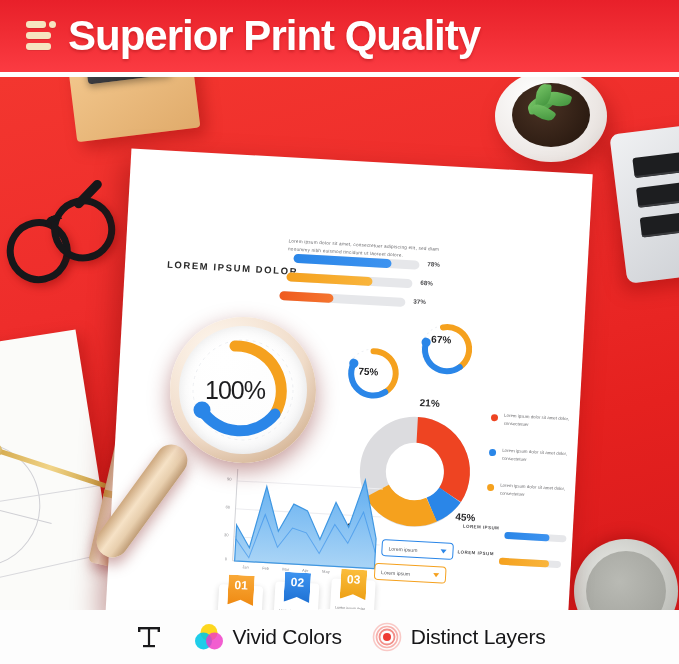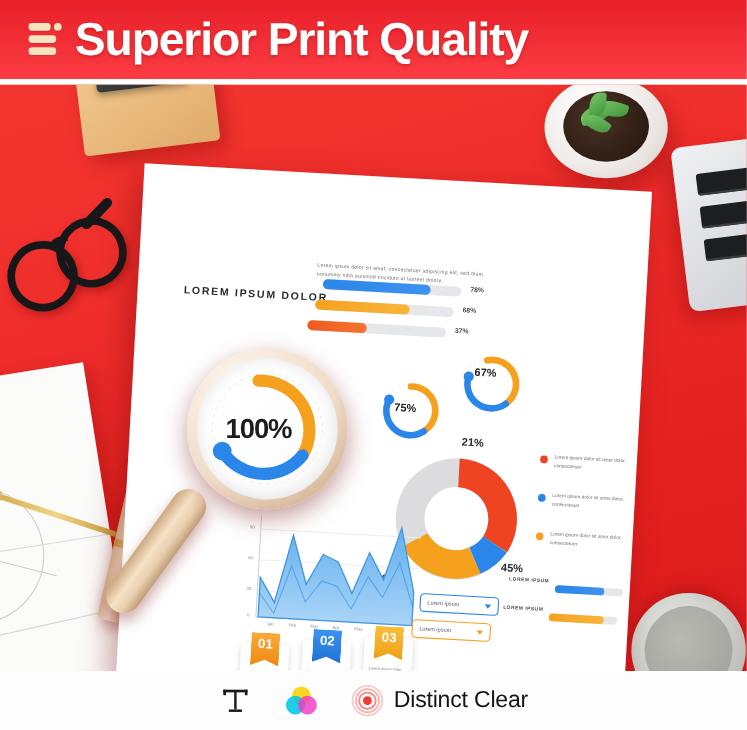--- a/index.html
+++ b/index.html
@@ -152,21 +152,21 @@
   .magnifier{position:absolute;left:170px;top:240px;width:146px;height:146px;}
   .mag-ring{position:absolute;left:0;top:0;width:146px;height:146px;border-radius:50%;
     background:radial-gradient(circle at 34% 26%,#fff8f0,#f0dcc9 58%,#d9bb9e 78%,#c0a184 100%);
     box-shadow:0 8px 22px rgba(110,0,0,.4);}
   .mag-glass{position:absolute;left:9px;top:9px;width:128px;height:128px;border-radius:50%;
     background:radial-gradient(circle at 35% 28%,#ffffff 0%,#fdfdfd 60%,#f3f3f5 100%);
     box-shadow:inset 0 0 14px rgba(0,0,0,.1);overflow:hidden;}
   .mag-handle{position:absolute;left:-44px;top:118px;width:32px;height:132px;border-radius:16px;
     background:linear-gradient(90deg,#cda87f,#f6e2c6 40%,#e8cfae 70%,#bf9c76);
     transform:rotate(36deg);box-shadow:4px 6px 14px rgba(110,0,0,.35);}
-  .mag-100{position:absolute;left:26px;top:50px;font-size:25px;font-weight:bold;color:#1d1d1f;
+  .mag-100{position:absolute;left:26px;top:50px;font-size:25px;font-weight:normal;color:#1d1d1f;
     letter-spacing:-1px;}
 
   
   .footer{position:absolute;left:0;top:610px;width:679px;height:54px;background:#fdfdfd;
     display:flex;align-items:center;justify-content:center;gap:30px;}
   .notch{position:absolute;left:50%;top:-1px;margin-left:-22px;width:44px;height:12px;
     background:#fdfdfd;clip-path:polygon(0 0,100% 0,50% 100%);}
   .feat{display:flex;align-items:center;gap:9px;}
   .feat-label{font-size:21px;color:#161618;letter-spacing:-.2px;}
   .icon-box{width:30px;height:30px;position:relative;flex:0 0 auto;}
@@ -409,28 +409,29 @@
     <div class="feat">
       <div class="icon-box">
         <svg width="30" height="30" viewBox="0 0 30 30">
           <g style="mix-blend-mode:multiply;">
             <circle cx="15" cy="10.5" r="8.5" fill="#ffd400" opacity=".88"></circle>
             <circle cx="9.5" cy="19" r="8.5" fill="#00c8e8" opacity=".88"></circle>
             <circle cx="20.5" cy="19" r="8.5" fill="#f13bc8" opacity=".82"></circle>
           </g>
         </svg>
       </div>
+      <div class="feat-label">Vivid Colors</div>
     </div>
 
     <div class="feat">
       <div class="icon-box">
         <svg width="30" height="30" viewBox="0 0 30 30">
           <circle cx="15" cy="15" r="13.5" fill="none" stroke="#f9c9c6" stroke-width="1.6"></circle>
           <circle cx="15" cy="15" r="10.5" fill="none" stroke="#f7b1ad" stroke-width="1.6"></circle>
           <circle cx="15" cy="15" r="7.5" fill="none" stroke="#f28e88" stroke-width="1.8"></circle>
           <circle cx="15" cy="15" r="4" fill="#ee3b33"></circle>
         </svg>
       </div>
-      <div class="feat-label">Distinct Clear</div>
+      <div class="feat-label">Distinct Layers</div>
     </div>
   </div>
 
 </div>
 
 </body></html>

